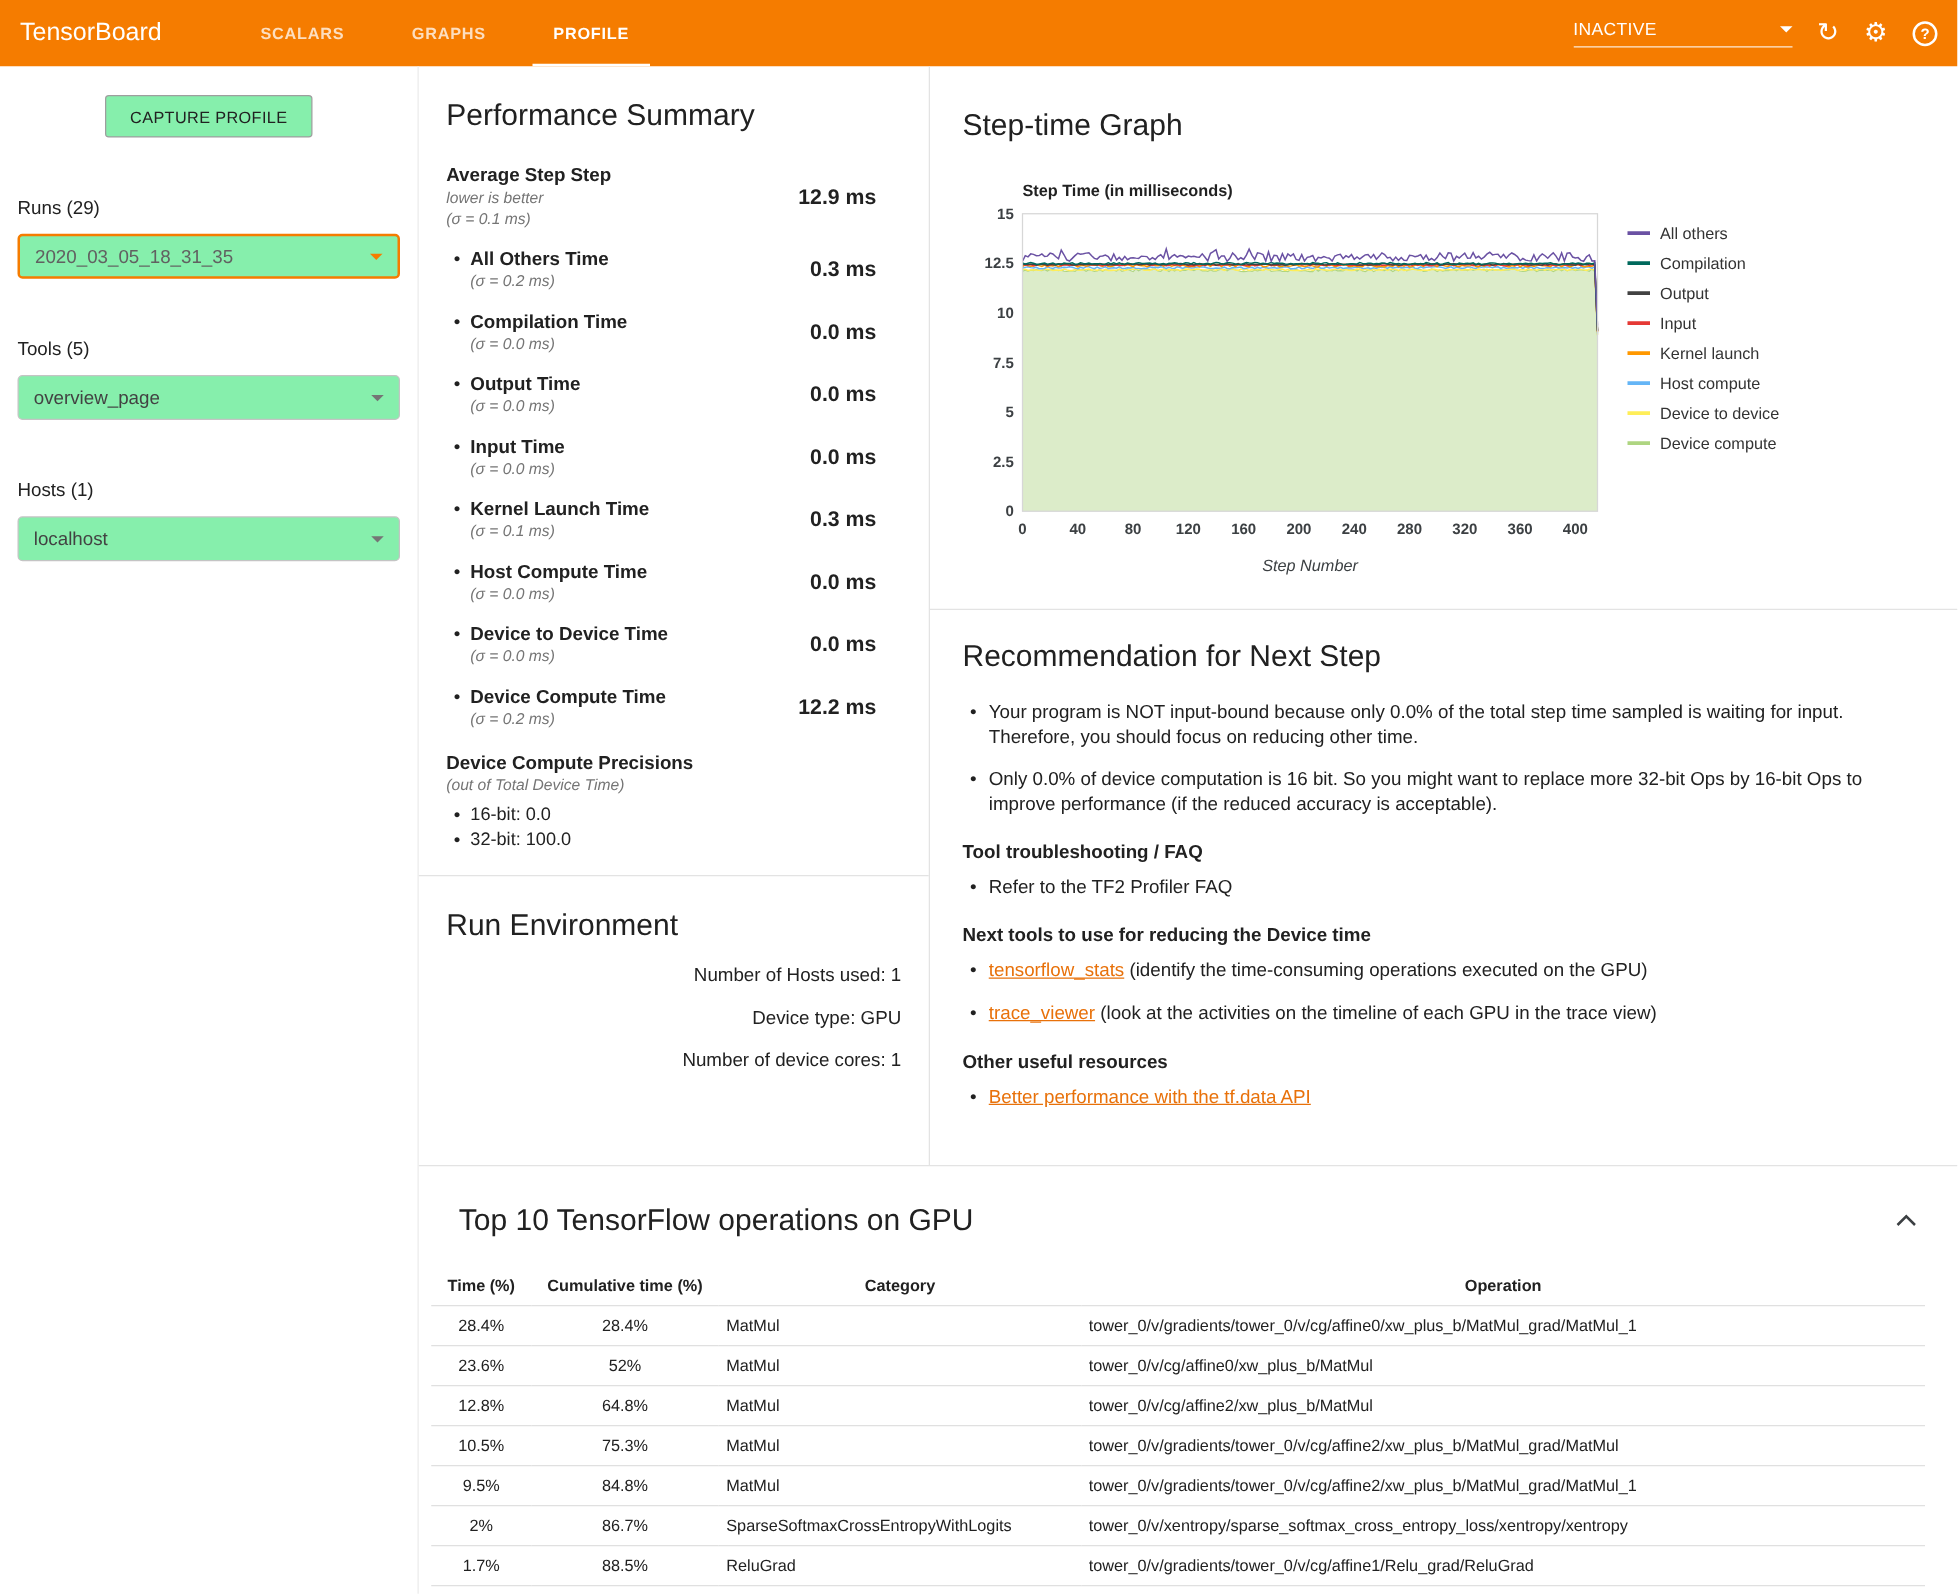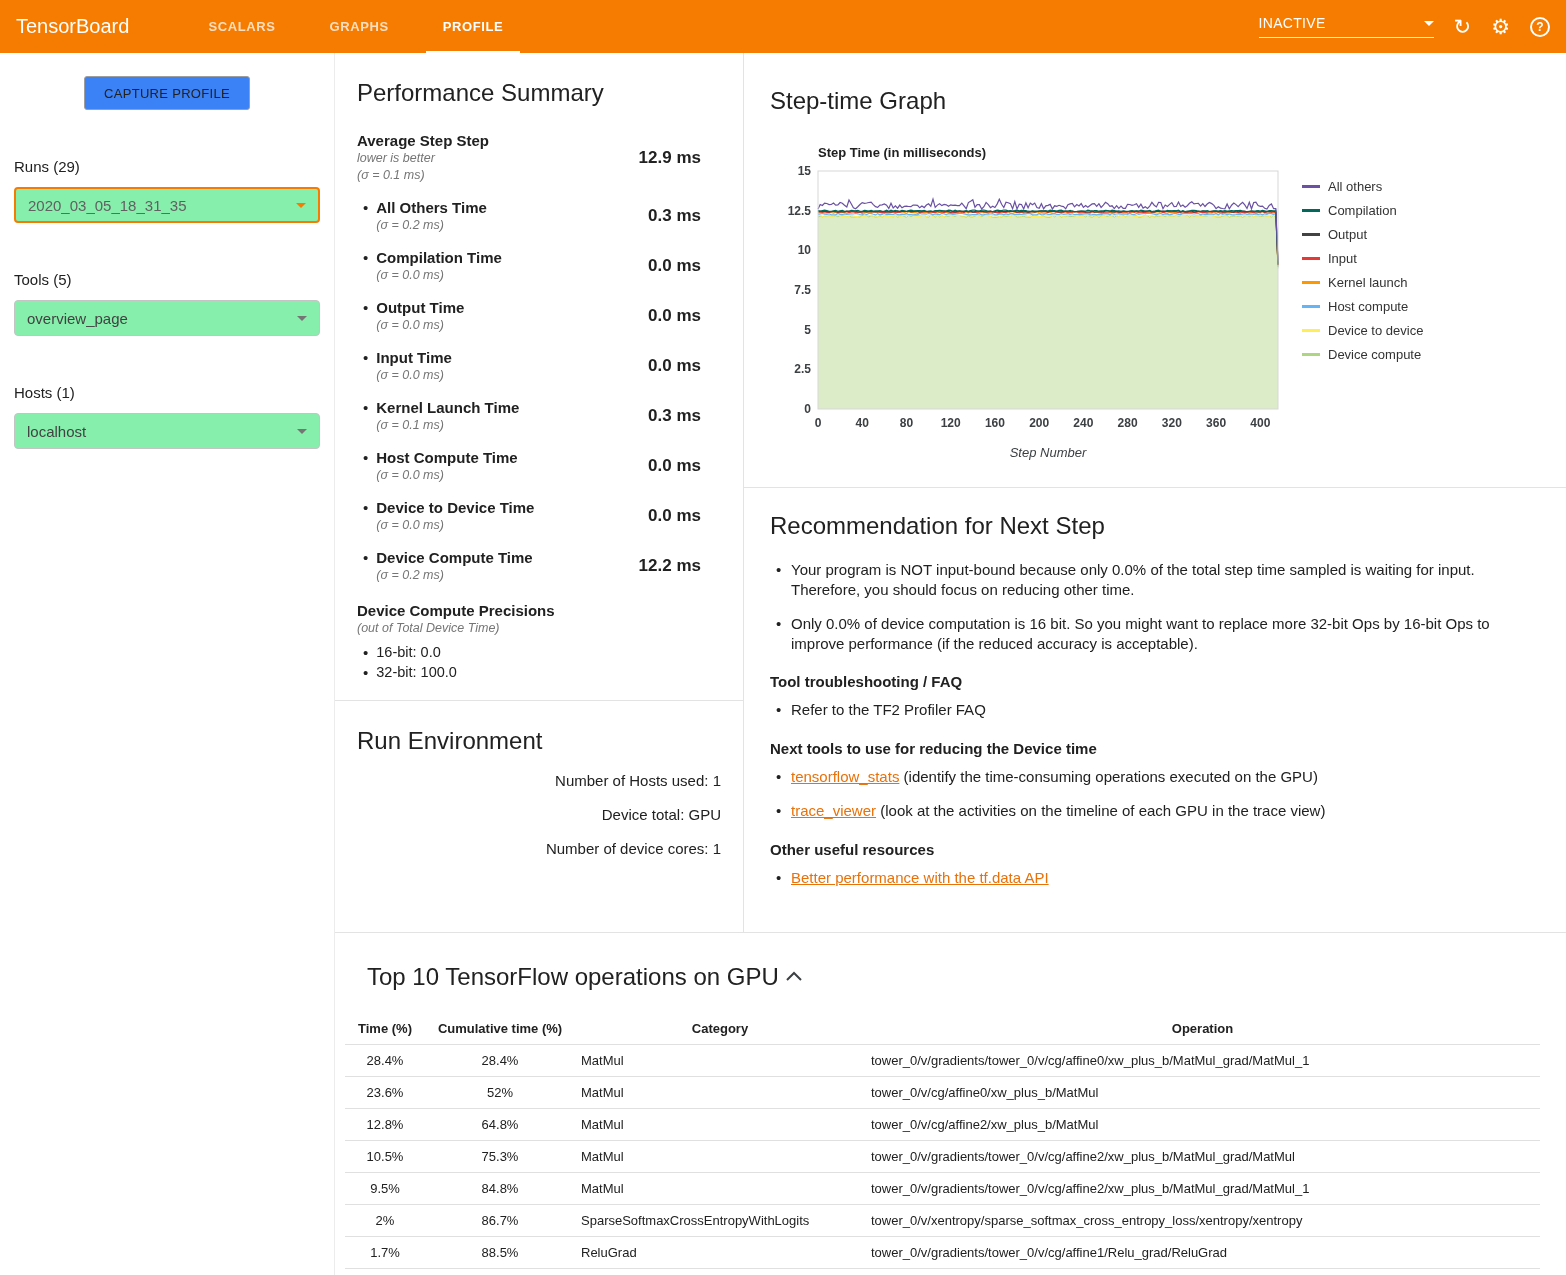--- a/index.html
+++ b/index.html
@@ -37,21 +37,21 @@
   .help-circle {
     width: 20px; height: 20px; border: 2px solid #fff; border-radius: 50%;
     display: flex; align-items: center; justify-content: center;
     font-size: 12px; font-weight: bold; cursor: pointer;
   }
   
   .page { display: flex; }
   .sidebar { width: 335px; flex-shrink: 0; padding: 23px 14px; border-right: 1px solid #ececec; }
   .capture-btn {
     display: block; margin: 0 auto 48px; width: 166px; height: 34px;
-    background: #3b82f6; border: 1px solid #9e9e9e; border-radius: 3px;
+    background: #86efac; border: 1px solid #9e9e9e; border-radius: 3px;
     font-family: inherit; font-size: 13px; letter-spacing: .3px; color: #212121; cursor: pointer;
   }
   .sidebar-label { font-size: 15px; margin: 48px 0 12px; }
   .sidebar-label:first-of-type { margin-top: 0; }
   .dropdown {
     height: 36px; border: 1px solid #c4c4c4; border-radius: 4px;
     display: flex; align-items: center; justify-content: space-between;
     padding: 0 12px; font-size: 15px; color: #424242; cursor: pointer; background: #86efac;
   }
   .dropdown .tri { color: #757575; }
@@ -90,21 +90,21 @@
   .legend-swatch { width: 18px; height: 3px; margin-right: 8px; flex-shrink: 0; }
   
   .rec-section { padding: 24px 28px 30px 26px; }
   .rec-section .section-title { margin-bottom: 20px; }
   .rec-bullet { position: relative; padding-left: 21px; font-size: 15px; line-height: 1.3; margin-bottom: 15px; }
   .rec-bullet::before { content: "•"; position: absolute; left: 6px; }
   .rec-heading { font-weight: bold; font-size: 15px; margin: 20px 0 10px; }
   .rec-link { color: var(--link, #e8710a); text-decoration: underline; cursor: pointer; }
   
   .ops-section { padding: 18px 26px 0 10px; }
-  .ops-header { display: flex; justify-content: flex-start; align-items: center; margin: 12px 0 22px; }
+  .ops-header { display: flex; justify-content: space-between; align-items: center; margin: 12px 0 22px; }
   .ops-header .section-title { padding-left: 22px; }
   .collapse-btn { background: none; border: none; cursor: pointer; padding: 6px; }
   .ops-table { width: 100%; border-collapse: collapse; font-size: 13px; color: #212121; }
   .ops-table th { font-weight: bold; text-align: center; padding: 8px 6px; border-bottom: 1px solid #e0e0e0; }
   .ops-table td { padding: 8px 6px; border-bottom: 1px solid #e0e0e0; }
   .ops-table td.c0, .ops-table td.c1 { text-align: center; }
 </style>
 </head>
 <body>
 
@@ -260,21 +260,21 @@
                 <span class="bullet">•</span>
                 <span>32-bit: 100.0</span>
               </div>
             </div>
         </section>
 
         <section class="re-section">
           <h2 class="section-title">Run Environment</h2>
           <div>
               <div class="re-line">Number of Hosts used: 1</div>
-              <div class="re-line">Device total: GPU</div>
+              <div class="re-line">Device type: GPU</div>
               <div class="re-line">Number of device cores: 1</div>
             </div>
         </section>
       </div>
 
       <div class="right-col">
         <section class="graph-section">
           <h2 class="section-title">Step-time Graph</h2>
           <div class="chart-row">
             <svg class="chart-svg" viewBox="0 0 520 320" width="520" height="320">

